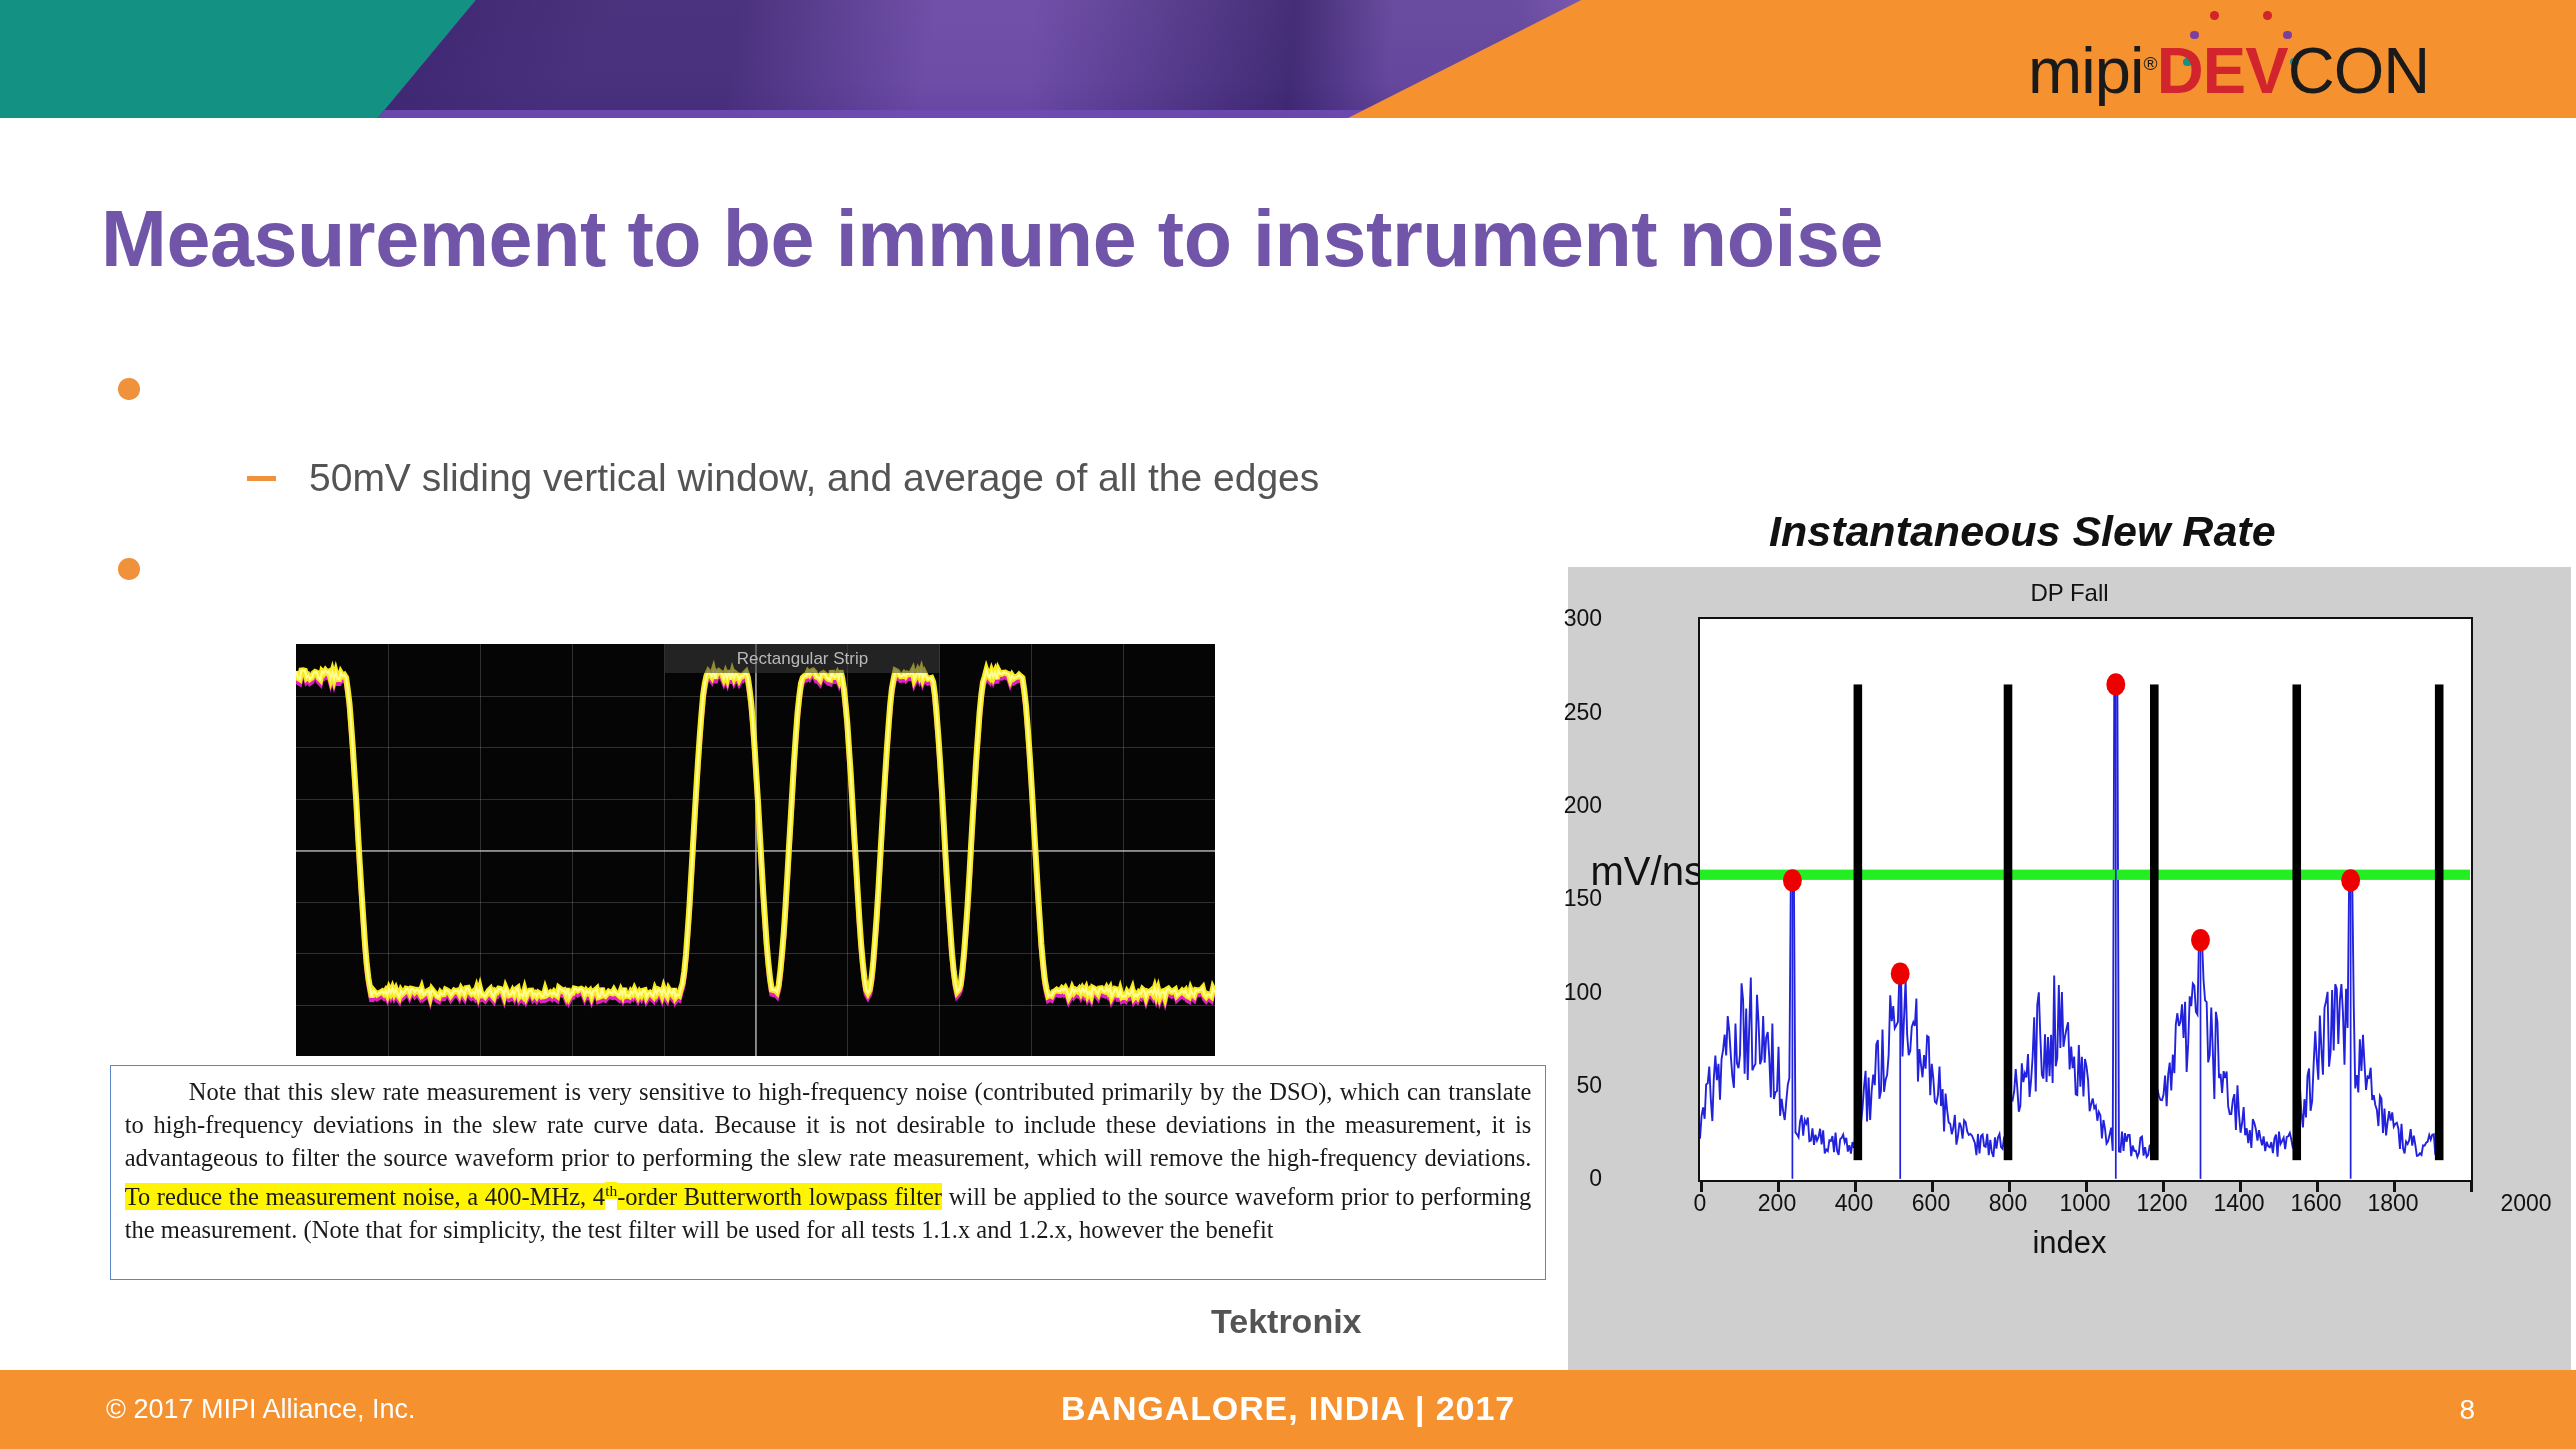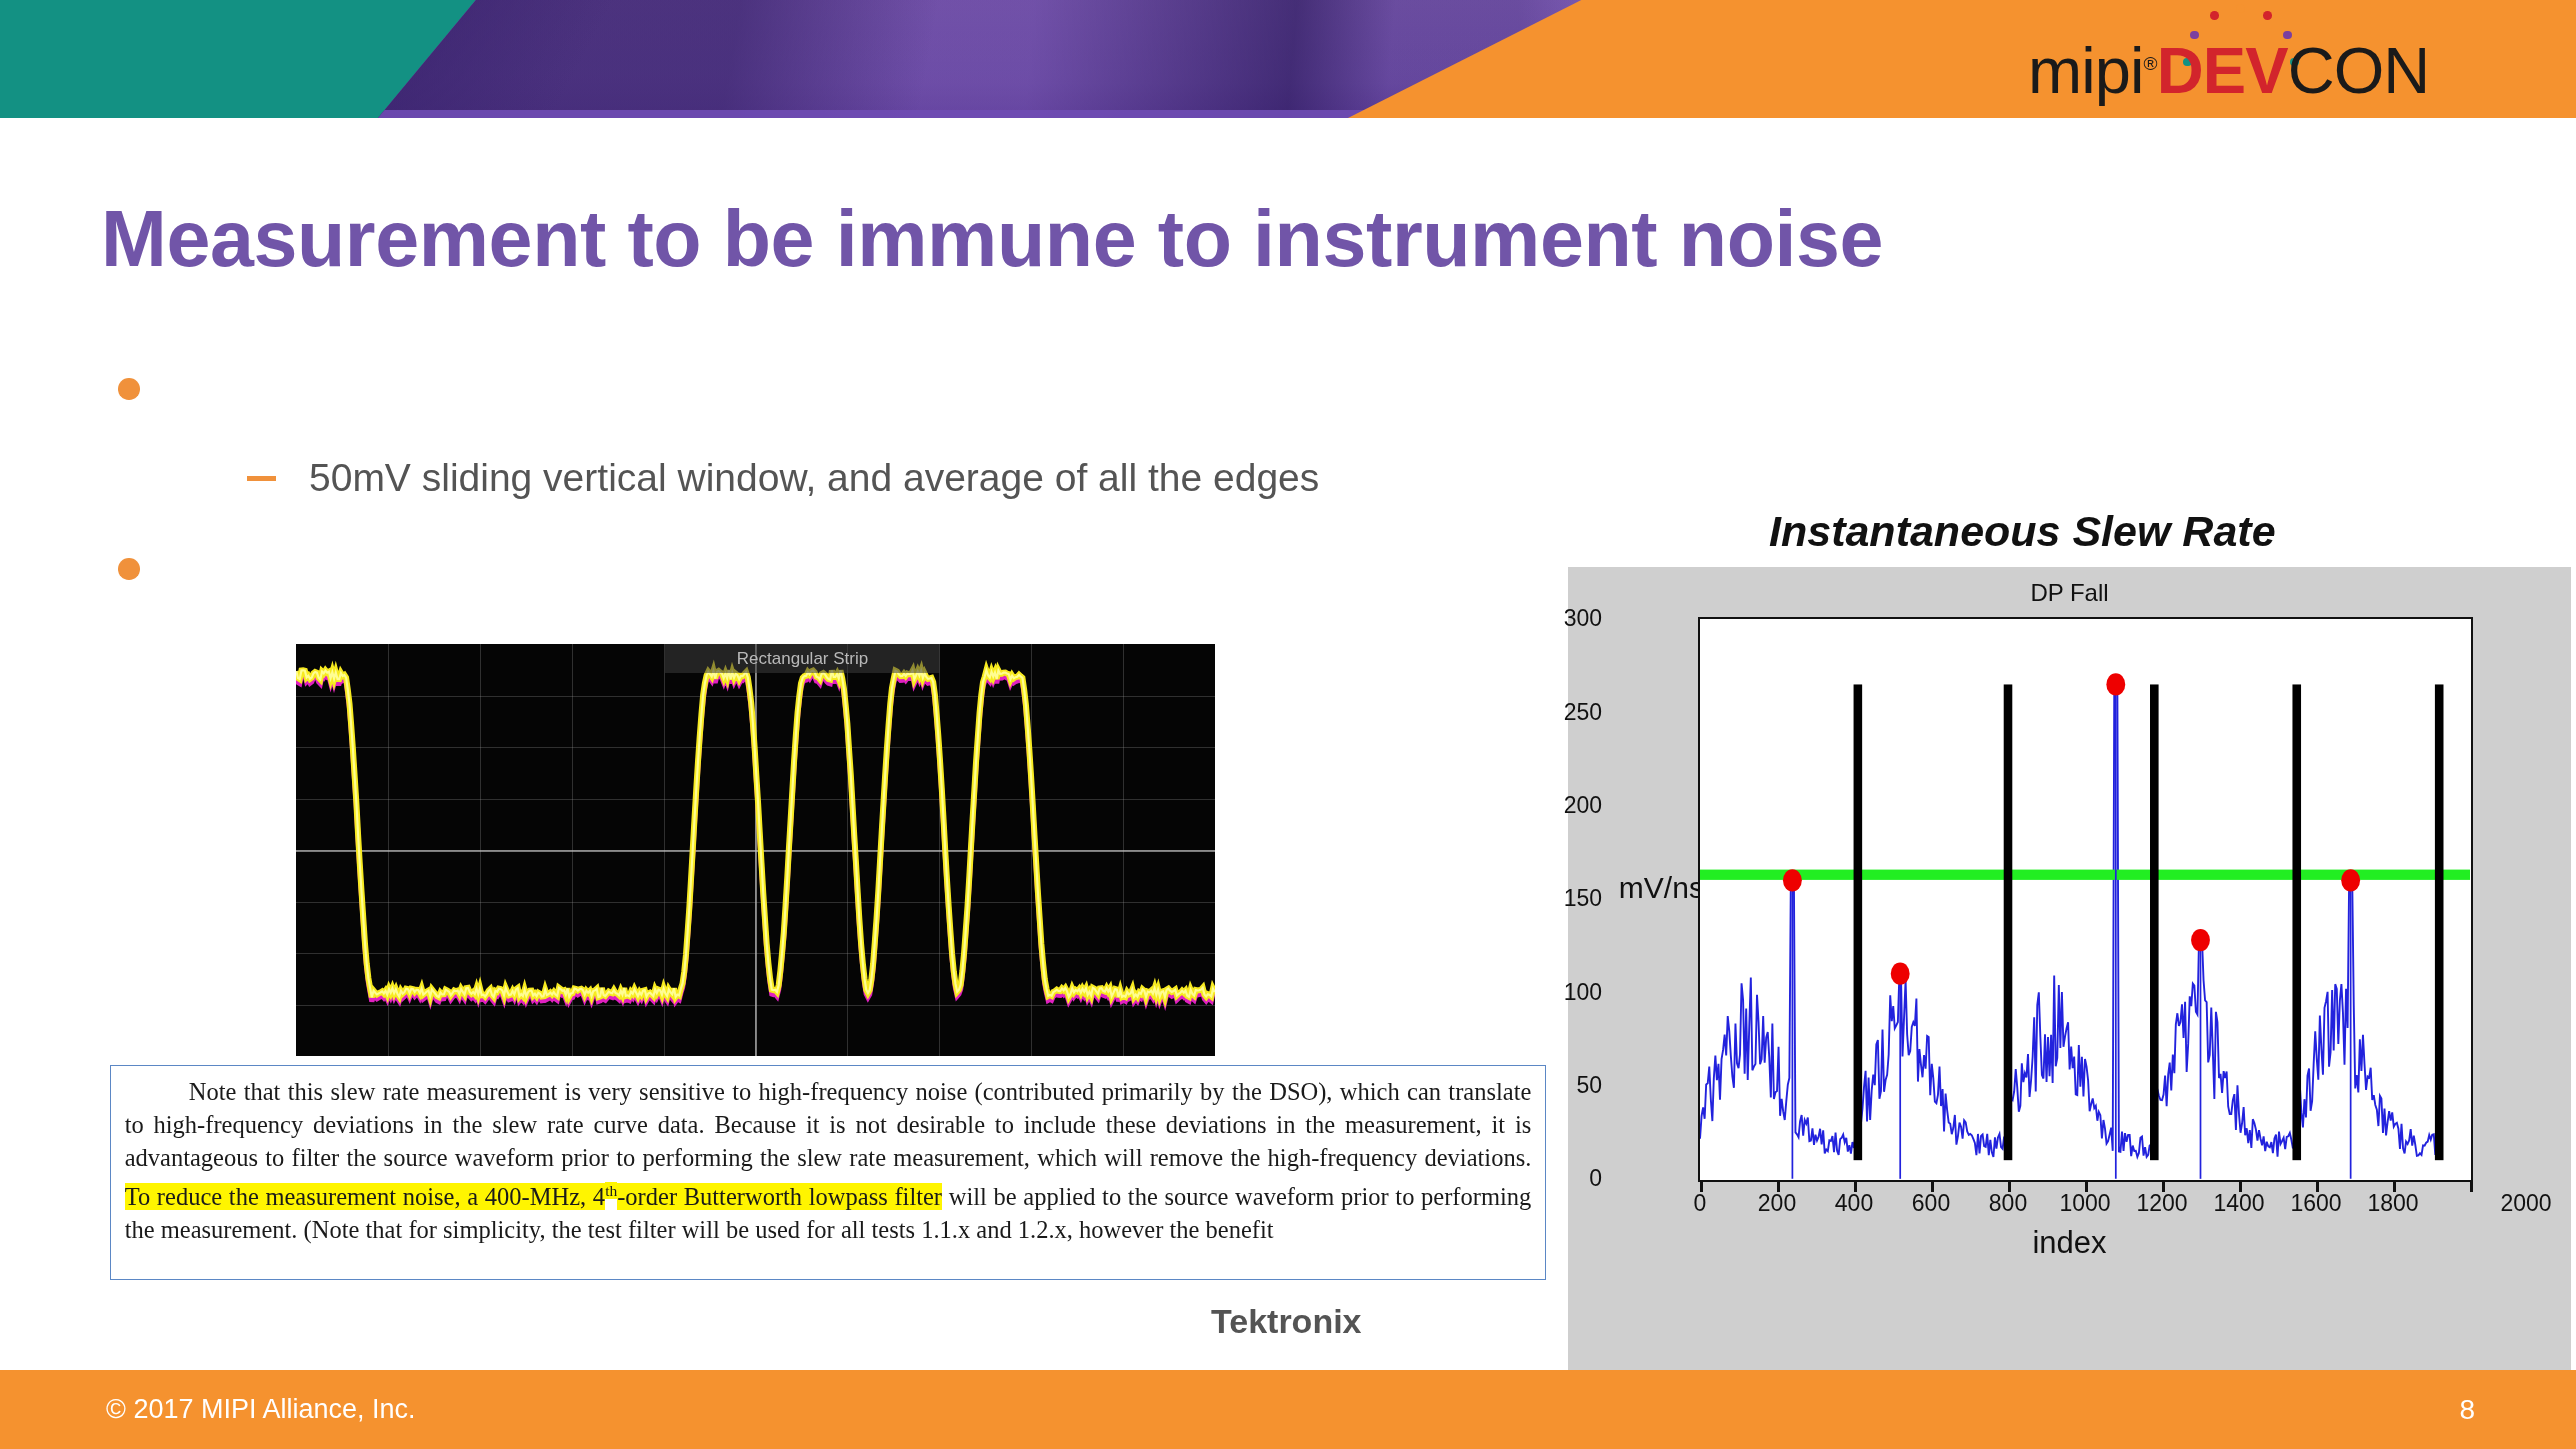--- a/index.html
+++ b/index.html
@@ -128,22 +128,22 @@
     font-size:23px;color:#111;transform:translateY(-13.7px);
   }
   .ytick-mark{position:absolute;left:130px;width:11px;height:2.6px;background:#111;}
   .ytick-mark.r{left:894px;}
   .xtick{
     position:absolute;top:623px;font-size:23px;color:#111;
     transform:translateX(-50%);white-space:nowrap;
   }
   .xtick-mark{position:absolute;top:615px;width:2.6px;height:10.3px;background:#111;}
   .ylabel{
-    position:absolute;left:6.9px;top:304px;width:129px;text-align:right;
-    font-size:30px;color:#111;
+    position:absolute;left:6.9px;top:282px;width:129px;text-align:right;
+    font-size:40px;color:#111;
   }
   .xlabel{
     position:absolute;left:0;top:658px;width:1003px;text-align:center;
     font-size:31px;color:#111;
   }
 
   
   .footer{
     position:absolute;left:0;bottom:0;width:2576px;height:79px;background:#F5922F;
   }
@@ -306,17 +306,18 @@
             <ellipse cx="583.0500000000001" cy="373.8133333333333" rx="11" ry="13" fill="#EE0000"></ellipse>
             <line x1="757.965" y1="304.26666666666665" x2="757.965" y2="652" stroke="#2222DD" stroke-width="2"></line>
             <ellipse cx="757.965" cy="304.26666666666665" rx="11" ry="13" fill="#EE0000"></ellipse>
           </g>
       </svg>
     </div>
   </div>
 
   <div class="footer">
     <div class="copy">© 2017 MIPI Alliance, Inc.</div>
+    <div class="center">BANGALORE, INDIA | 2017</div>
     <div class="pg">8</div>
   </div>
 
 </div>
 
 
 </body></html>

